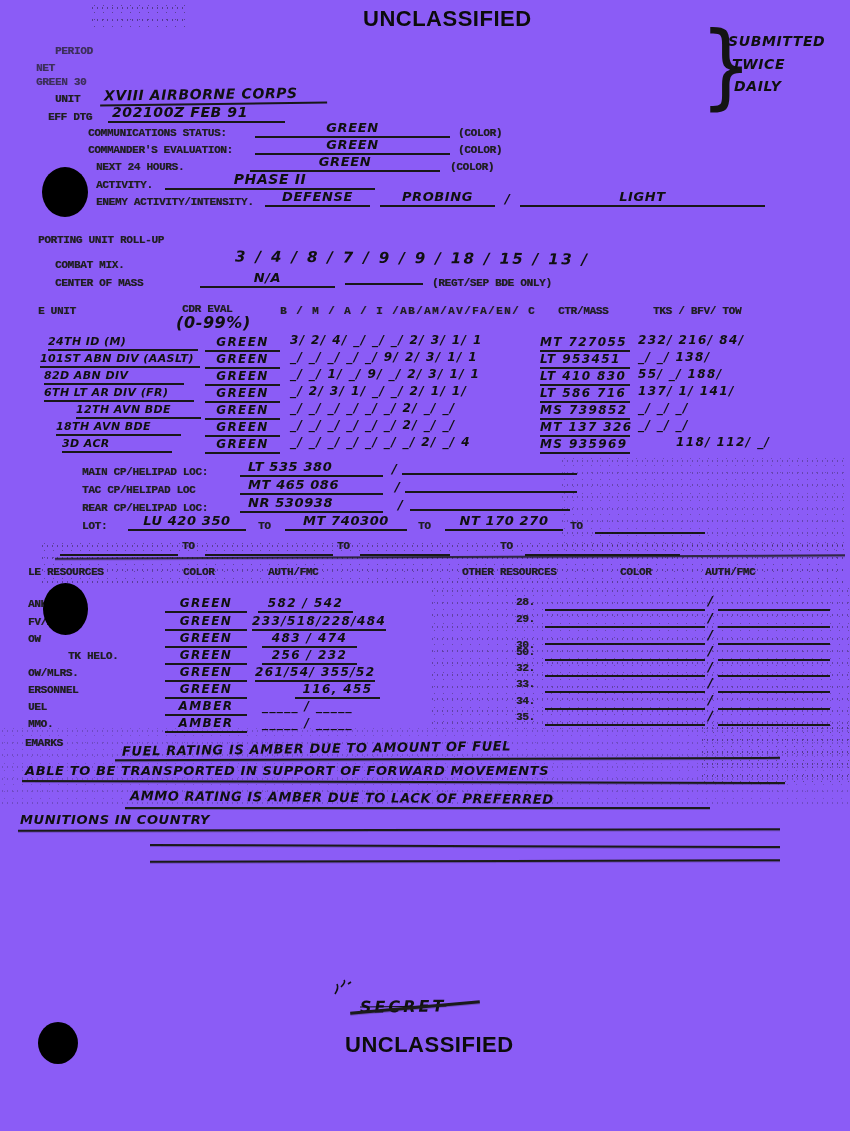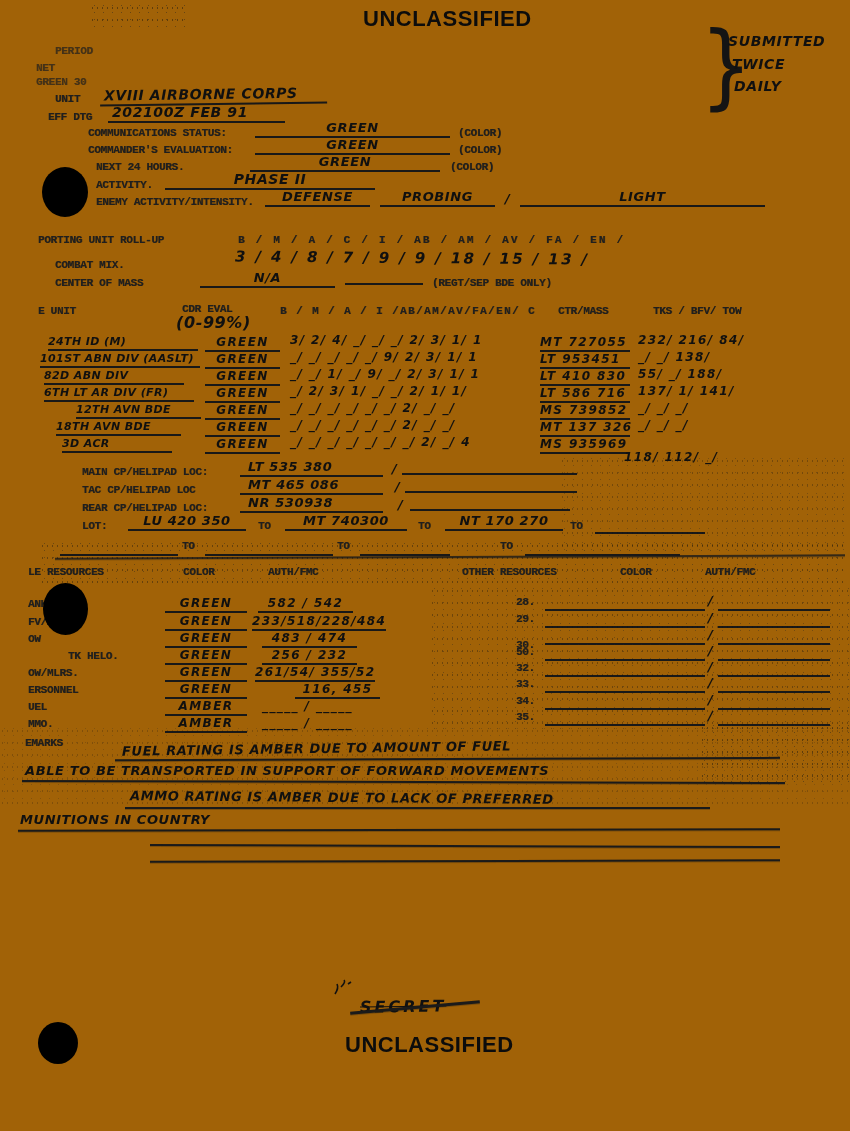--- a/index.html
+++ b/index.html
@@ -1,16 +1,16 @@
 <!DOCTYPE html>
 <html><head>
 <meta charset="utf-8">
 <style>
   html,body{margin:0;padding:0;background:#e8e8e8;}
-  #page{position:relative;width:850px;height:1131px;margin:0 auto;background:#a16207;overflow:hidden;
+  #page{position:relative;width:850px;height:1131px;margin:0 auto;background:#8b5cf6;overflow:hidden;
         font-family:"Liberation Sans",sans-serif;color:#151515;}
   .abs{position:absolute;white-space:nowrap;}
   .print{font:700 11px/1.25 "Liberation Mono",monospace;color:#1f1f1f;letter-spacing:-.3px;text-shadow:.4px 0 0 rgba(20,20,20,.55);}
   .print.faint{opacity:.72;filter:blur(.25px);}
   .sp2{letter-spacing:2.2px;}
   .sp1{letter-spacing:1.4px;}
   .hw{font:italic 700 13px "DejaVu Sans",sans-serif;color:#101010;letter-spacing:.6px;}
   .hw14{font-size:14px;}
   .hw15{font-size:15px;letter-spacing:2.4px;}
   .hw12{font-size:12px;letter-spacing:1.4px;}
@@ -68,21 +68,20 @@
 
   <div class="abs print" style="left:96px;top:196px;">ENEMY ACTIVITY/INTENSITY.</div>
   <div class="abs hw uc" style="left:265px;top:189px;width:105px;">DEFENSE</div>
   <div class="abs hw uc" style="left:380px;top:189px;width:115px;">PROBING</div>
   <div class="abs hw" style="left:505px;top:191px;">/</div>
   <div class="abs hw uc" style="left:520px;top:189px;width:245px;">LIGHT</div>
 
   <div class="dot" style="left:42px;top:167px;width:46px;height:50px;"></div>
 
   <div class="abs print" style="left:38px;top:234px;">PORTING UNIT ROLL-UP</div>
-  <div class="abs print sp2" style="left:238px;top:234px;">B / M / A / C / I  / AB / AM / AV / FA / EN /</div>
   <div class="abs print" style="left:55px;top:259px;">COMBAT MIX.</div>
   <div class="abs hw hw15 r2" style="left:235px;top:249px;">3 / 4 / 8 / 7 /  9 / 9 / 18 / 15 / 13 /</div>
   <div class="abs print" style="left:55px;top:277px;">CENTER OF MASS</div>
   <div class="abs hw uc" style="left:200px;top:270px;width:135px;">N/A</div>
   <span class="abs blank" style="left:345px;top:272px;width:78px;"></span>
   <div class="abs print" style="left:432px;top:277px;">(REGT/SEP BDE ONLY)</div>
 
   <div class="abs print" style="left:38px;top:305px;">E   UNIT</div>
   <div class="abs print" style="left:182px;top:303px;">CDR EVAL</div>
   <div class="abs hw hw16" style="left:176px;top:313px;">(0-99%)</div>
@@ -130,21 +129,21 @@
     <span class="abs hw hw12 uc" style="left:205px;top:0;width:75px;">GREEN</span>
     <span class="abs hw hw12" style="left:290px;top:-2px;">_/ _/ _/ _/ _/ _/ 2/ _/ _/</span>
     <span class="abs hw hw12 uc" style="left:540px;top:0;width:90px;text-align:left;">MT 137 326</span>
     <span class="abs hw hw12" style="left:638px;top:-2px;">_/ _/ _/</span>
   </div>
   <div class="abs" style="left:0;top:437px;">
     <span class="abs hw hw11 uc" style="left:62px;top:0;width:110px;text-align:left;">3D ACR</span>
     <span class="abs hw hw12 uc" style="left:205px;top:0;width:75px;">GREEN</span>
     <span class="abs hw hw12" style="left:290px;top:-2px;">_/ _/ _/ _/ _/ _/ _/ 2/ _/  4</span>
     <span class="abs hw hw12 uc" style="left:540px;top:0;width:90px;text-align:left;">MS 935969</span>
-    <span class="abs hw hw12" style="left:624px;top:-2px;margin-top:15px;">118/ 112/ _/</span>
+    <span class="abs hw hw12" style="left:676px;top:-2px;">118/ 112/ _/</span>
   </div>
 
   <div class="abs print" style="left:82px;top:466px;">MAIN CP/HELIPAD LOC:</div>
   <div class="abs hw uc" style="left:240px;top:459px;width:135px;text-align:left;padding-left:8px;">LT 535 380</div>
   <div class="abs hw" style="left:392px;top:461px;">/</div>
   <span class="abs blank" style="left:402px;top:462px;width:175px;"></span>
 
   <div class="abs print" style="left:82px;top:484px;">TAC CP/HELIPAD LOC</div>
   <div class="abs hw uc" style="left:240px;top:477px;width:135px;text-align:left;padding-left:8px;">MT 465 086</div>
   <div class="abs hw" style="left:395px;top:479px;">/</div>

